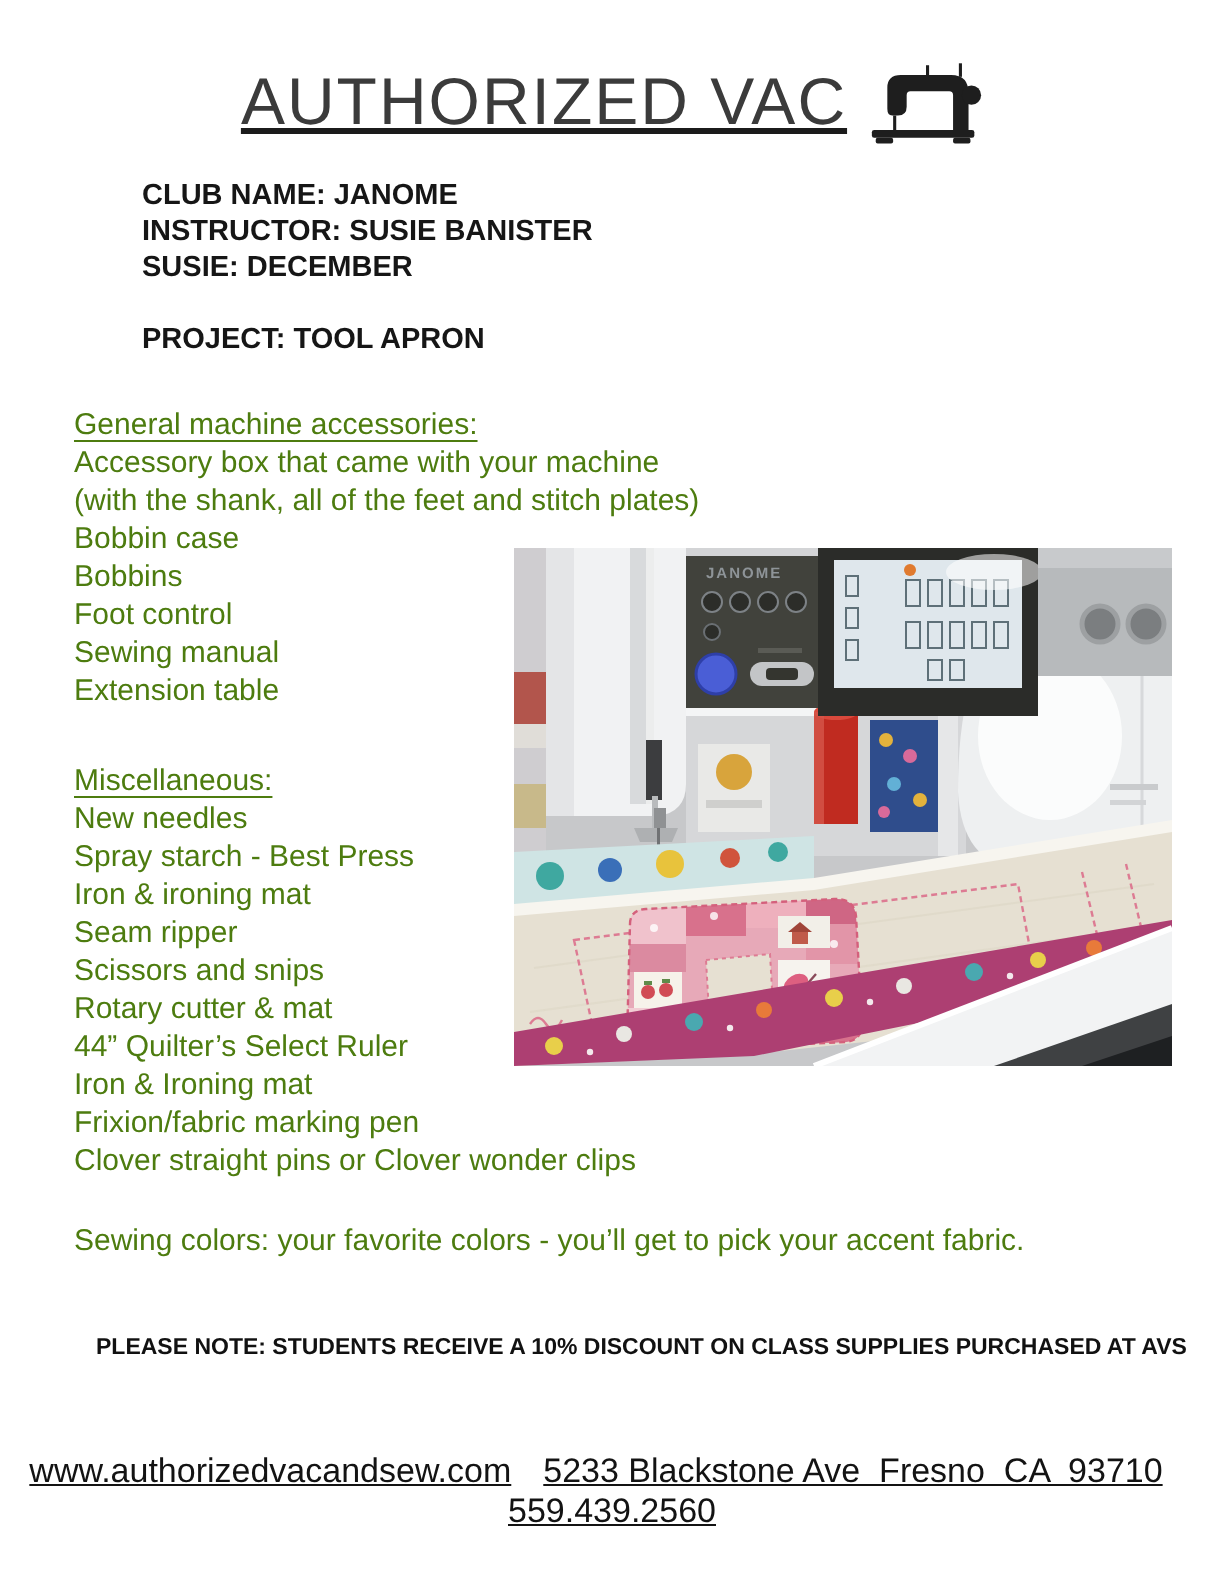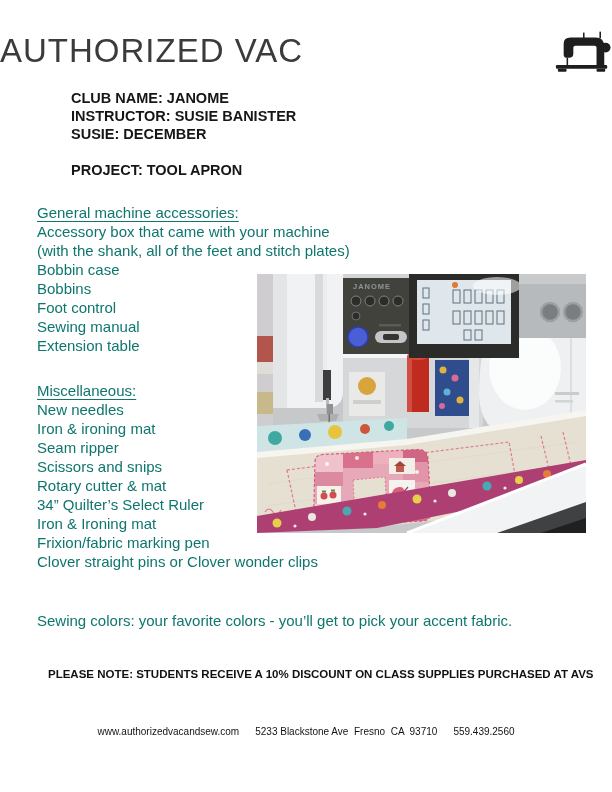--- a/index.html
+++ b/index.html
@@ -1,35 +1,35 @@
 <!DOCTYPE html>
 <html><head>
 <meta charset="utf-8">
 <style>
   html,body{margin:0;padding:0;background:#ffffff;}
   .page{
     position:relative;width:612px;height:792px;background:#ffffff;
     font-family:"Liberation Sans",sans-serif;color:#1b1b1b;overflow:hidden;
   }
   
-  .logo{position:absolute;top:28px;left:0;right:0;display:flex;align-items:center;justify-content:space-between;gap:10px;}
+  .logo{position:absolute;top:28px;left:0;right:0;display:flex;align-items:center;justify-content:center;gap:10px;text-decoration:underline;}
   .logo-text{font-size:33px;font-weight:300;letter-spacing:1px;color:#3b3b3b;white-space:pre;}
   .logo-icon{display:block;}
   
   .info{position:absolute;left:37px;top:89px;font-size:14.5px;font-weight:bold;line-height:18px;color:#161616;margin-left:34px;}
   .info .spacer{height:18px;}
   
-  .section{position:absolute;left:37px;font-size:15px;line-height:19px;color:#0f766e;}
+  .section{position:absolute;left:37px;font-size:15px;line-height:19px;color:#4d7c0f;}
   .sec1{top:203px;}
   .sec2{top:381px;}
   .sec3{top:611px;}
   .section-title{text-decoration:underline;text-underline-offset:3px;}
   
   .note{position:absolute;left:37px;top:668px;font-size:11.5px;font-weight:bold;color:#111;padding-left:11px;}
-  .footer{position:absolute;left:0;right:0;top:726px;text-align:center;font-size:10px;color:#131313;}
+  .footer{position:absolute;left:0;right:0;top:726px;text-align:center;font-size:17px;color:#131313;text-decoration:underline;}
   .footer span{white-space:pre;}
   .footer .gap{display:inline-block;width:16px;}
   
   .photo{position:absolute;left:257px;top:274px;width:329px;height:259px;}
 </style>
 </head>
 <body>
 
 <div class="page">
 
@@ -64,25 +64,26 @@
     <div>Bobbin case</div>
     <div>Bobbins</div>
     <div>Foot control</div>
     <div>Sewing manual</div>
     <div>Extension table</div>
   </div>
 
   <div class="section sec2">
     <div class="section-title">Miscellaneous:</div>
     <div>New needles</div>
+    <div>Spray starch - Best Press</div>
     <div>Iron &amp; ironing mat</div>
     <div>Seam ripper</div>
     <div>Scissors and snips</div>
     <div>Rotary cutter &amp; mat</div>
-    <div>34” Quilter’s Select Ruler</div>
+    <div>44” Quilter’s Select Ruler</div>
     <div>Iron &amp; Ironing mat</div>
     <div>Frixion/fabric marking pen</div>
     <div>Clover straight pins or Clover wonder clips</div>
   </div>
 
   <div class="section sec3">
     <div>Sewing colors: your favorite colors - you’ll get to pick your accent fabric.</div>
   </div>
 
   <div class="note">PLEASE NOTE: STUDENTS RECEIVE A 10% DISCOUNT ON CLASS SUPPLIES PURCHASED AT AVS</div>

